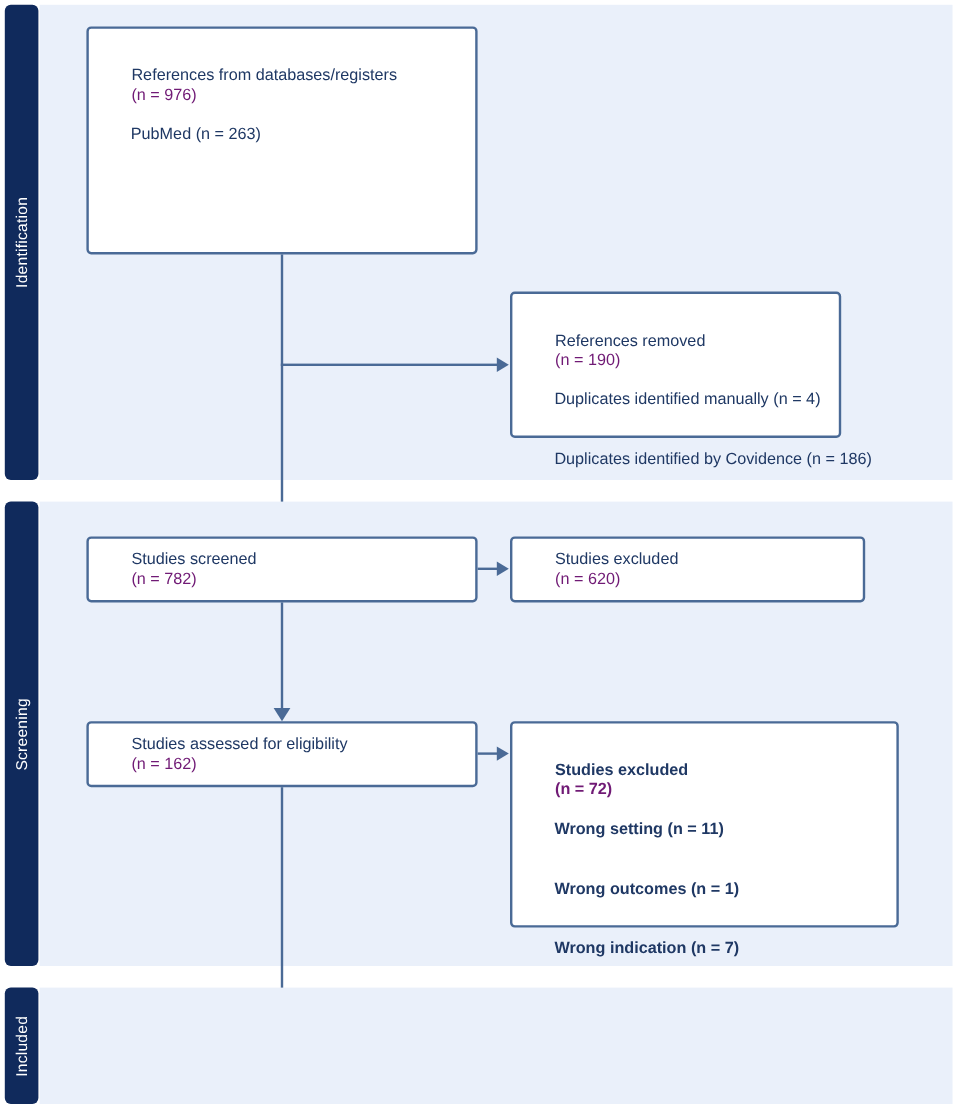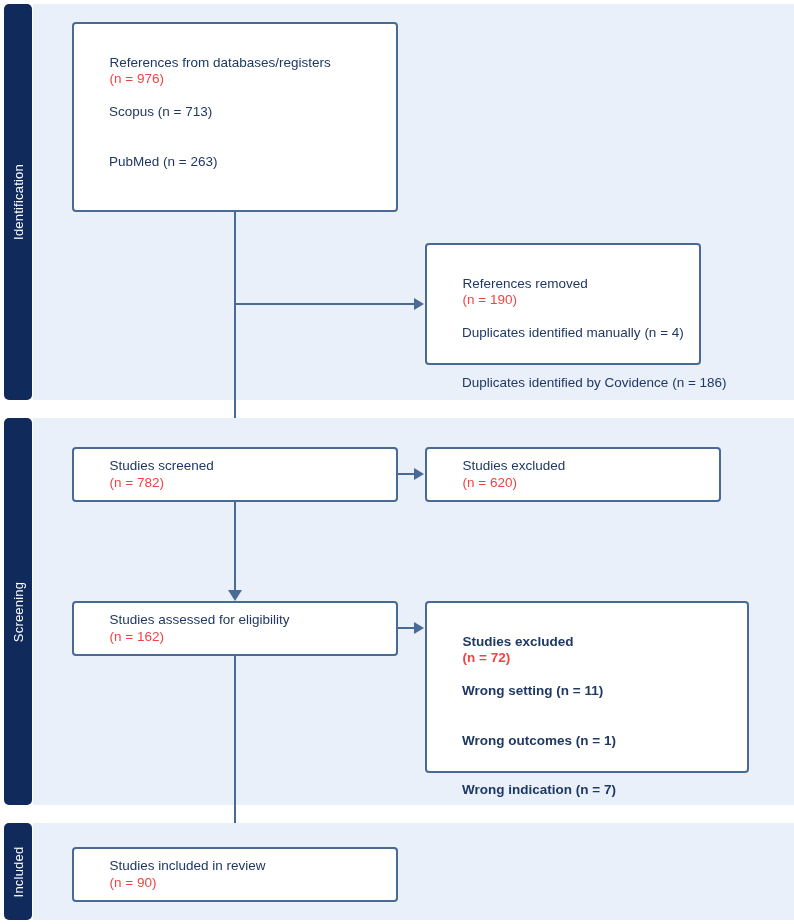--- a/index.html
+++ b/index.html
@@ -59,21 +59,21 @@
     white-space: pre;
   }
   .node-text.middle {
     top: 50%;
     transform: translateY(-50%);
   }
   .node-text.top {
     top: 14px;
   }
   .count {
-    color: #ef4444;
+    color: #701a75;
   }
   .sub {
     display: block;
     padding-left: 22px;
   }
 
   
   .line-v {
     position: absolute;
     width: 2px;
@@ -108,21 +108,20 @@
 
   <div class="stage-panel" style="left:33px; top:4px; width:761px; height:396px;"></div>
   <div class="stage-band" style="left:4px; top:4px; width:28px; height:396px;">
     <span class="band-label">Identification</span>
   </div>
 
   <div class="node" style="left:72px; top:22px; width:326px; height:190px;">
     <div class="node-text top">
       <span>References from databases/registers</span>
       <span class="count">(n = 976)</span>
-      <span class="sub"><span>Scopus</span> <span>(n = 713)</span></span>
       <span class="sub"><span>PubMed</span> <span>(n = 263)</span></span>
     </div>
   </div>
 
   <div class="node" style="left:425px; top:243px; width:276px; height:122px;">
     <div class="node-text top">
       <span>References removed</span>
       <span class="count">(n = 190)</span>
       <span class="sub"><span>Duplicates identified manually</span> <span>(n = 4)</span></span>
       <span class="sub"><span>Duplicates identified by Covidence</span> <span>(n = 186)</span></span>
@@ -185,20 +184,14 @@
   <div class="arrow-right" style="left:414px; top:622px;"></div>
 
   <div class="line-v" style="left:234px; top:656px; height:186px;"></div>
   <div class="arrow-down" style="left:228px; top:840px;"></div>
 
   <div class="stage-panel" style="left:33px; top:823px; width:761px; height:97px;"></div>
   <div class="stage-band" style="left:4px; top:823px; width:28px; height:97px;">
     <span class="band-label">Included</span>
   </div>
 
-  <div class="node" style="left:72px; top:847px; width:326px; height:55px;">
-    <div class="node-text middle">
-      <span>Studies included in review</span>
-      <span class="count">(n = 90)</span>
-    </div>
-  </div>
 
 </div>
 
 </body></html>

